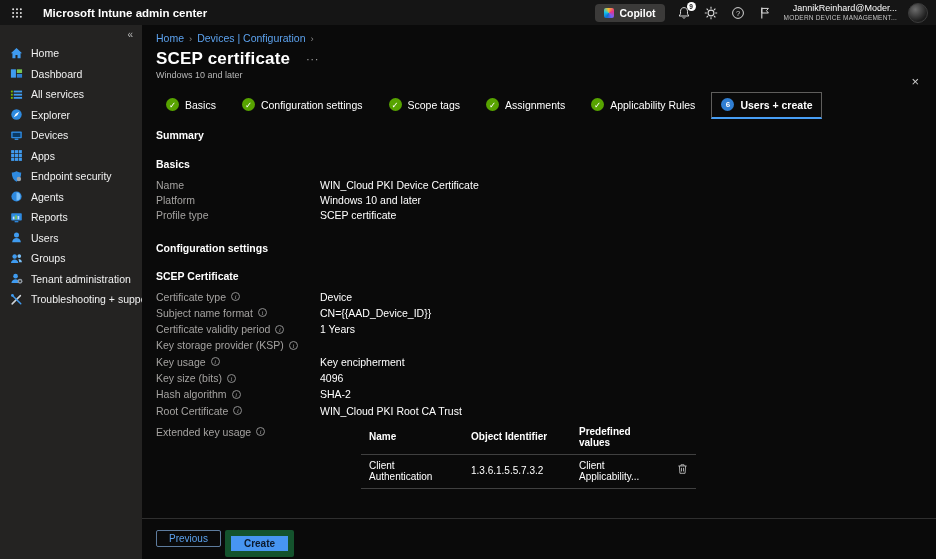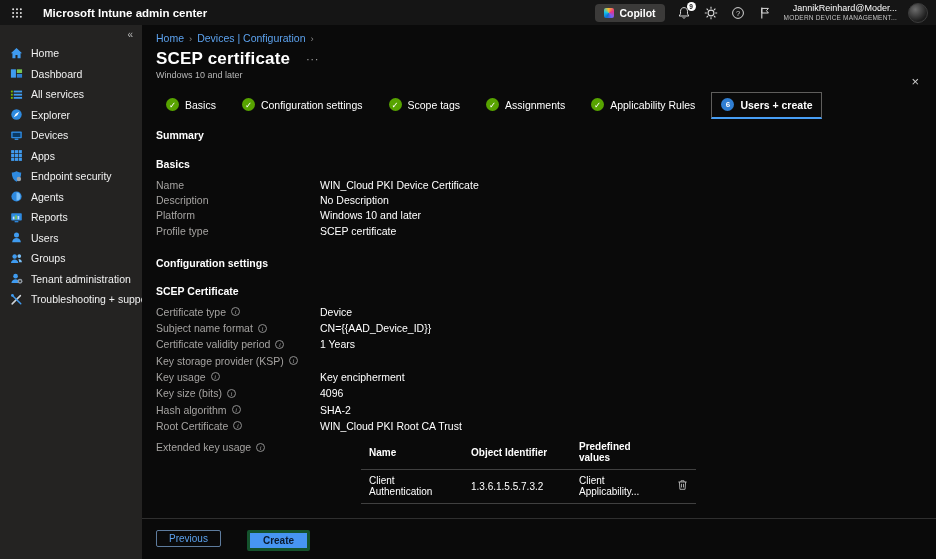--- a/index.html
+++ b/index.html
@@ -61,23 +61,23 @@
   .eku-row .lbl { width:164px; flex:none; color:#a5a3a1; display:flex; align-items:center; gap:5px; padding-top:3px; }
   table.eku { border-collapse:collapse; font-size:10px; color:#fff; }
   table.eku th { text-align:left; font-weight:bold; padding:3px 8px 6px; border-bottom:1px solid #404040; }
   table.eku td { padding:5px 8px 6px; border-bottom:1px solid #404040; }
   table.eku th:nth-child(1), table.eku td:nth-child(1) { width:102px; }
   table.eku th:nth-child(2), table.eku td:nth-child(2) { width:108px; }
   table.eku th:nth-child(3), table.eku td:nth-child(3) { width:98px; }
   .trash-btn { background:none; border:none; cursor:pointer; padding:0; vertical-align:middle; }
 
   
-  .footer { position:absolute; left:0; right:0; bottom:0; height:41px; border-top:1px solid #2f2f2f; padding:11px 0 0 14px; display:flex; gap:26px; align-items:flex-start; background:#0a0a0a; }
+  .footer { position:absolute; left:0; right:0; bottom:0; height:41px; border-top:1px solid #2f2f2f; padding:11px 0 0 14px; display:flex; gap:4px; align-items:flex-start; background:#0a0a0a; }
   .btn-prev { background:transparent; border:1px solid #5e7globa; border:1px solid #5e7c9e; color:#5ca2ee; font-size:10px; padding:2px 12px; border-radius:2px; font-family:inherit; cursor:pointer; }
-  .btn-create { background:#4795f2; border:3px solid #14532d; color:#0b1a2e; font-weight:bold; font-size:10px; padding:2px 13px; border-radius:2px; font-family:inherit; cursor:pointer; }
+  .btn-create { background:#4795f2; border:6px solid #14532d; color:#0b1a2e; font-weight:bold; font-size:10px; padding:2px 13px; border-radius:2px; font-family:inherit; cursor:pointer; }
 </style>
 </head>
 <body>
 
 <header class="topbar">
   <div class="waffle">
     <svg viewBox="0 0 14 14" width="12" height="12">
       <g fill="#e6e6e6">
         <circle cx="2.5" cy="2.5" r="1.15"></circle>
           <circle cx="7" cy="2.5" r="1.15"></circle>
@@ -297,26 +297,20 @@
   <div class="body-area">
     <div class="h-summary">Summary</div>
 
     <div class="h-section">Basics</div>
     <div class="rows">
       <div class="row">
         <span class="lbl">
             <span>Name</span>
           </span>
         <span class="val">WIN_Cloud PKI Device Certificate</span>
-      </div>
-      <div class="row">
-        <span class="lbl">
-            <span>Description</span>
-          </span>
-        <span class="val">No Description</span>
       </div>
       <div class="row">
         <span class="lbl">
             <span>Platform</span>
           </span>
         <span class="val">Windows 10 and later</span>
       </div>
       <div class="row">
         <span class="lbl">
             <span>Profile type</span>

